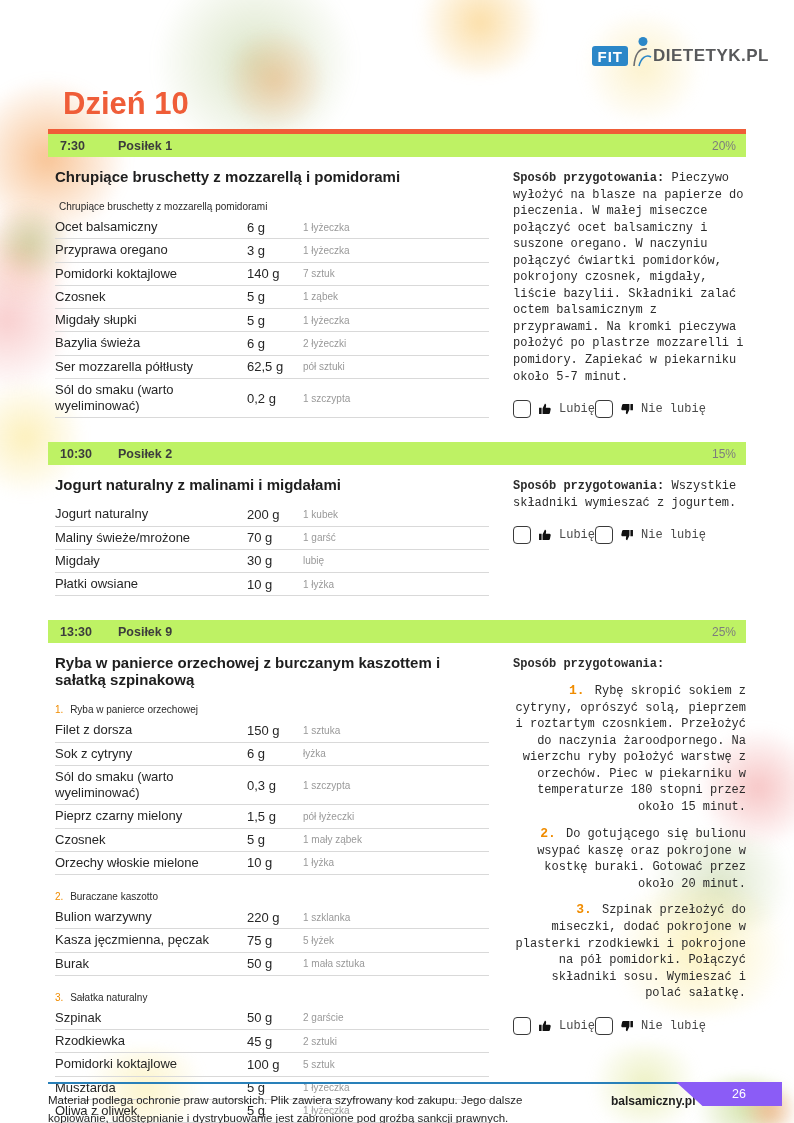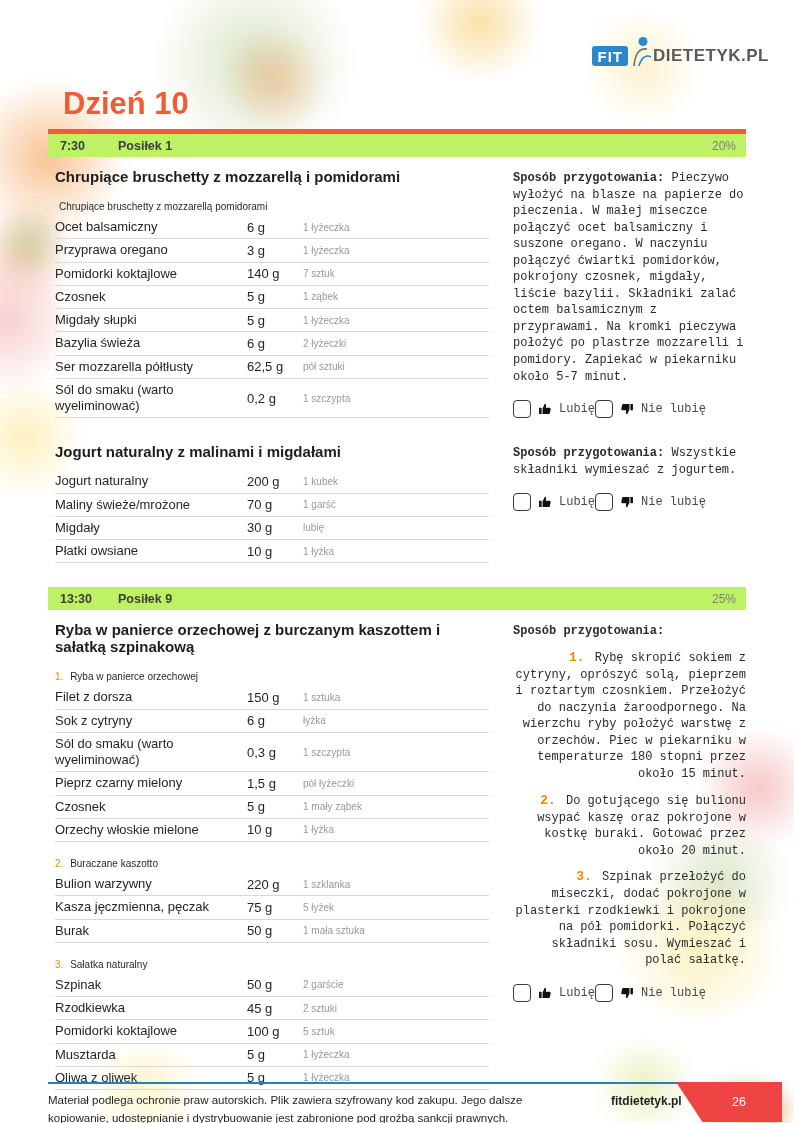--- a/index.html
+++ b/index.html
@@ -77,21 +77,21 @@
   .checkbox { width:16px; height:16px; border:1.5px solid #3a3a3a; border-radius:4px; background:#fff; flex:none; }
   .thumb { flex:none; }
   .vote-label { font-size:12px; color:#4a4a4a; }
 
   
   .footer { position:absolute; top:1060px; left:0; right:12px; height:63px;margin-top:22px; }
   .footer-line { position:absolute; top:0; left:48px; right:0; height:2px; background:#2980b9; }
   .footer-text { position:absolute; top:10px; left:48px; width:508px; font-size:11.5px; line-height:1.55; color:#1f1f1f; }
   .footer-site { position:absolute; top:12px; left:611px; font-size:12px; font-weight:bold; color:#1f1f1f; }
   .page-badge {
-    position:absolute; top:0; right:0; width:106px; height:40px; background:#ef4444;
+    position:absolute; top:0; right:0; width:106px; height:24px; background:#8b5cf6;
     clip-path:polygon(0 0,100% 0,100% 100%,25% 100%);
     color:#fff; font-size:12.5px; display:flex; align-items:center; justify-content:center;
     padding-left:20px; box-sizing:border-box;
   }
 </style>
 </head>
 <body>
 
 <div class="page">
 
@@ -212,20 +212,25 @@
                     <path fill="#111" transform="rotate(180 8 8)" d="M1.2 6.6h2.9v7.2H1.2zM5.2 13.8V7.4L7.8 2c.9 0 1.6.8 1.5 1.7l-.4 2.8h4.2c.9 0 1.6.9 1.4 1.8l-.9 4.2c-.2.8-.8 1.3-1.6 1.3H5.2z"></path>
                   </svg>
             <span class="vote-label">Nie lubię</span>
           </span>
         </div>
       </div>
     </div>
   </section>
 
   <section class="meal">
+    <div class="meal-bar">
+      <span class="meal-time">10:30</span>
+      <span class="meal-name">Posiłek 2</span>
+      <span class="meal-percent">15%</span>
+    </div>
     <div class="meal-body">
       <div class="col-left">
         <h2 class="meal-title">Jogurt naturalny z malinami i migdałami</h2>
         <div>
   <div class="recipe">
 
     <div class="ing-table">
   <div class="ing-row">
     <span class="ing-name">Jogurt naturalny</span>
     <span class="ing-amount">200 g</span>
@@ -412,18 +417,18 @@
           </span>
         </div>
       </div>
     </div>
   </section>
 </div>
 
     <div class="footer">
       <div class="footer-line"></div>
       <div class="footer-text">Materiał podlega ochronie praw autorskich. Plik zawiera szyfrowany kod zakupu. Jego dalsze kopiowanie, udostępnianie i dystrybuowanie jest zabronione pod groźbą sankcji prawnych.</div>
-      <div class="footer-site">fitdietetyk.pl</div>
+      <div class="footer-site">balsamiczny.pl</div>
       <div class="page-badge">26</div>
     </div>
 
   </div>
 </div>
 
 </body></html>

